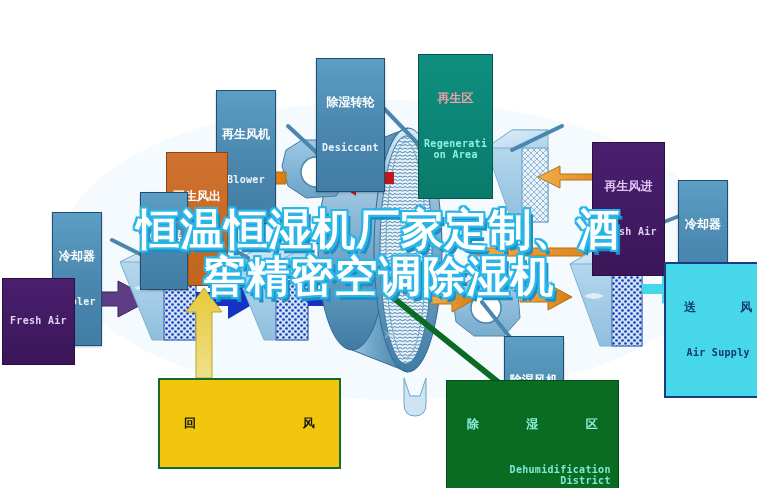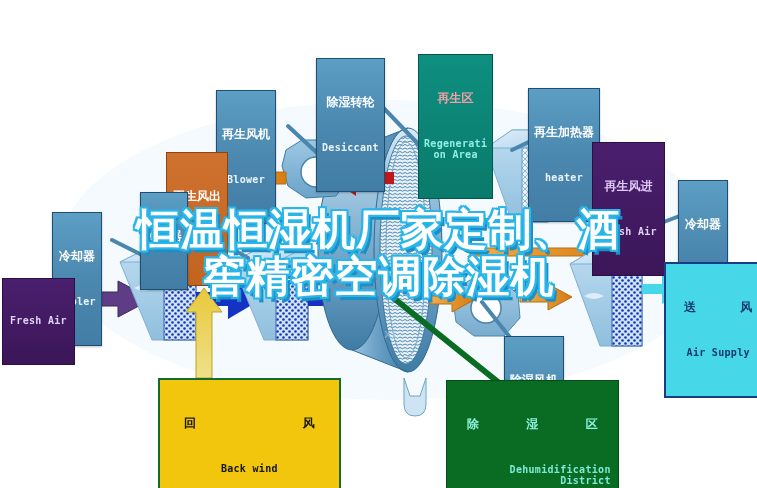--- a/index.html
+++ b/index.html
@@ -318,24 +318,20 @@
     <span class="cn">再生风出</span>
     <span class="en">Exhaust</span>
   </div>
 
   <div class="lbl teal" style="left:418px;top:54px;">
     <span class="cn">再生区</span>
     <span class="en">Regenerati
 on Area</span>
   </div>
 
-  <div class="lbl blue" style="left:528px;top:88px;">
-    <span class="cn">再生加热器</span>
-    <span class="en">heater</span>
-  </div>
 
   <div class="lbl purple" style="left:592px;top:142px;">
     <span class="cn">再生风进</span>
     <span class="en">Fresh Air</span>
   </div>
 
   <div class="lbl blue" style="left:678px;top:180px;">
     <span class="cn">冷却器</span>
     <span class="en">Cooler</span>
   </div>
@@ -348,21 +344,20 @@
   <div class="lbl blue" style="left:140px;top:192px;padding-bottom:12px;">
     <span class="cn">冷却器</span>
   </div>
 
   <div class="lbl purple" style="left:2px;top:278px;">
     <span class="en">Fresh Air</span>
   </div>
 
   <div class="lbl yellow" style="left:158px;top:378px;">
     <span class="cn">回    风</span>
-    <span class="en">Back wind</span>
   </div>
 
   <div class="lbl blue" style="left:504px;top:336px;">
     <span class="cn">除湿风机</span>
     <span class="en">Blower</span>
   </div>
 
   <div class="lbl dgreen" style="left:446px;top:380px;">
     <span class="cn">除  湿  区</span>
     <span class="en">Dehumidification

